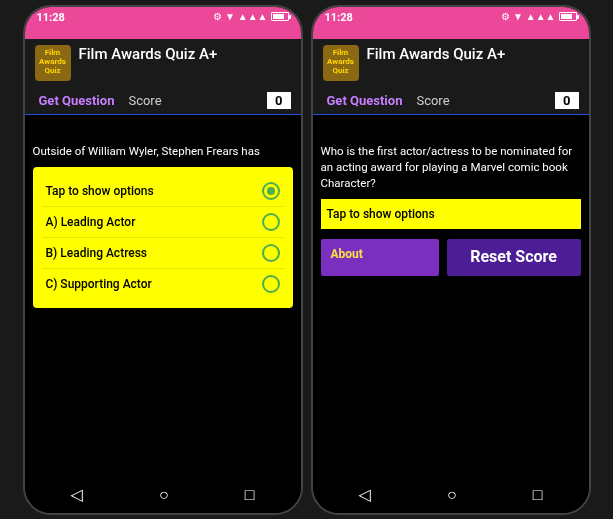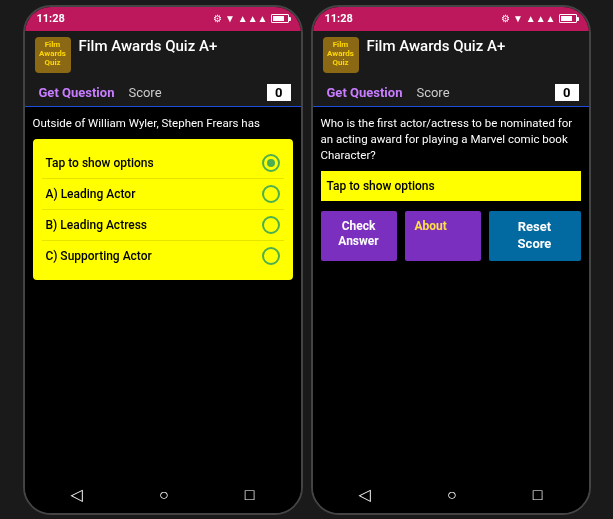--- a/index.html
+++ b/index.html
@@ -20,26 +20,26 @@
       background: #000;
       border-radius: 28px;
       border: 2px solid #444;
       overflow: hidden;
       display: flex;
       flex-direction: column;
       position: relative;
     }
 
     .status-bar {
-      background: #be185d;
+      background: #ec4899;
       display: flex;
       justify-content: space-between;
-      align-items: center;
+      align-items: flex-start;
       padding: 4px 12px;
-      height: 24px;
+      height: 32px;
     }
 
     .status-time {
       color: #fff;
       font-size: 11px;
       font-weight: bold;
     }
 
     .status-icons {
       display: flex;
@@ -108,20 +108,21 @@
       font-size: 13px;
       font-weight: bold;
       margin-left: auto;
     }
 
     .phone-content {
       flex: 1;
       background: #000;
       padding: 8px;
       overflow: hidden;
+      margin-top: 20px;
     }
 
     .question-text {
       color: #fff;
       font-size: 11.5px;
       line-height: 1.4;
       margin-bottom: 8px;
     }
 
     .options-box {
@@ -217,23 +218,23 @@
       color: #fde047;
       font-size: 12px;
       font-weight: bold;
       padding: 8px 10px;
       border-radius: 2px;
       text-align: left;
       flex: 1;
     }
 
     .btn-reset {
-      background: #0369a1;
-      color: #fff;
-      font-size: 13px;
+      background: #4c1d95;
+      color: #fff;
+      font-size: 16px;
       font-weight: bold;
       padding: 8px 18px;
       border-radius: 2px;
       text-align: center;
       line-height: 1.3;
       flex: 1;
     }
     .battery-icon {
       display: inline-block;
       width: 18px;
@@ -351,21 +352,20 @@
   </div>
 
   <div class="phone-content">
     <div class="question-text">Who is the first actor/actress to be nominated for an acting award for playing a Marvel comic book Character?</div>
 
     <div class="tap-show-yellow">
       <span>Tap to show options</span>
     </div>
 
     <div class="action-buttons">
-      <div class="btn-check">Check Answer</div>
       <div class="btn-about">About</div>
       <div class="btn-reset">Reset Score</div>
     </div>
   </div>
 
   <div class="phone-nav-bottom">
     <span class="nav-btn">◁</span>
     <span class="nav-btn">○</span>
     <span class="nav-btn">□</span>
   </div>

